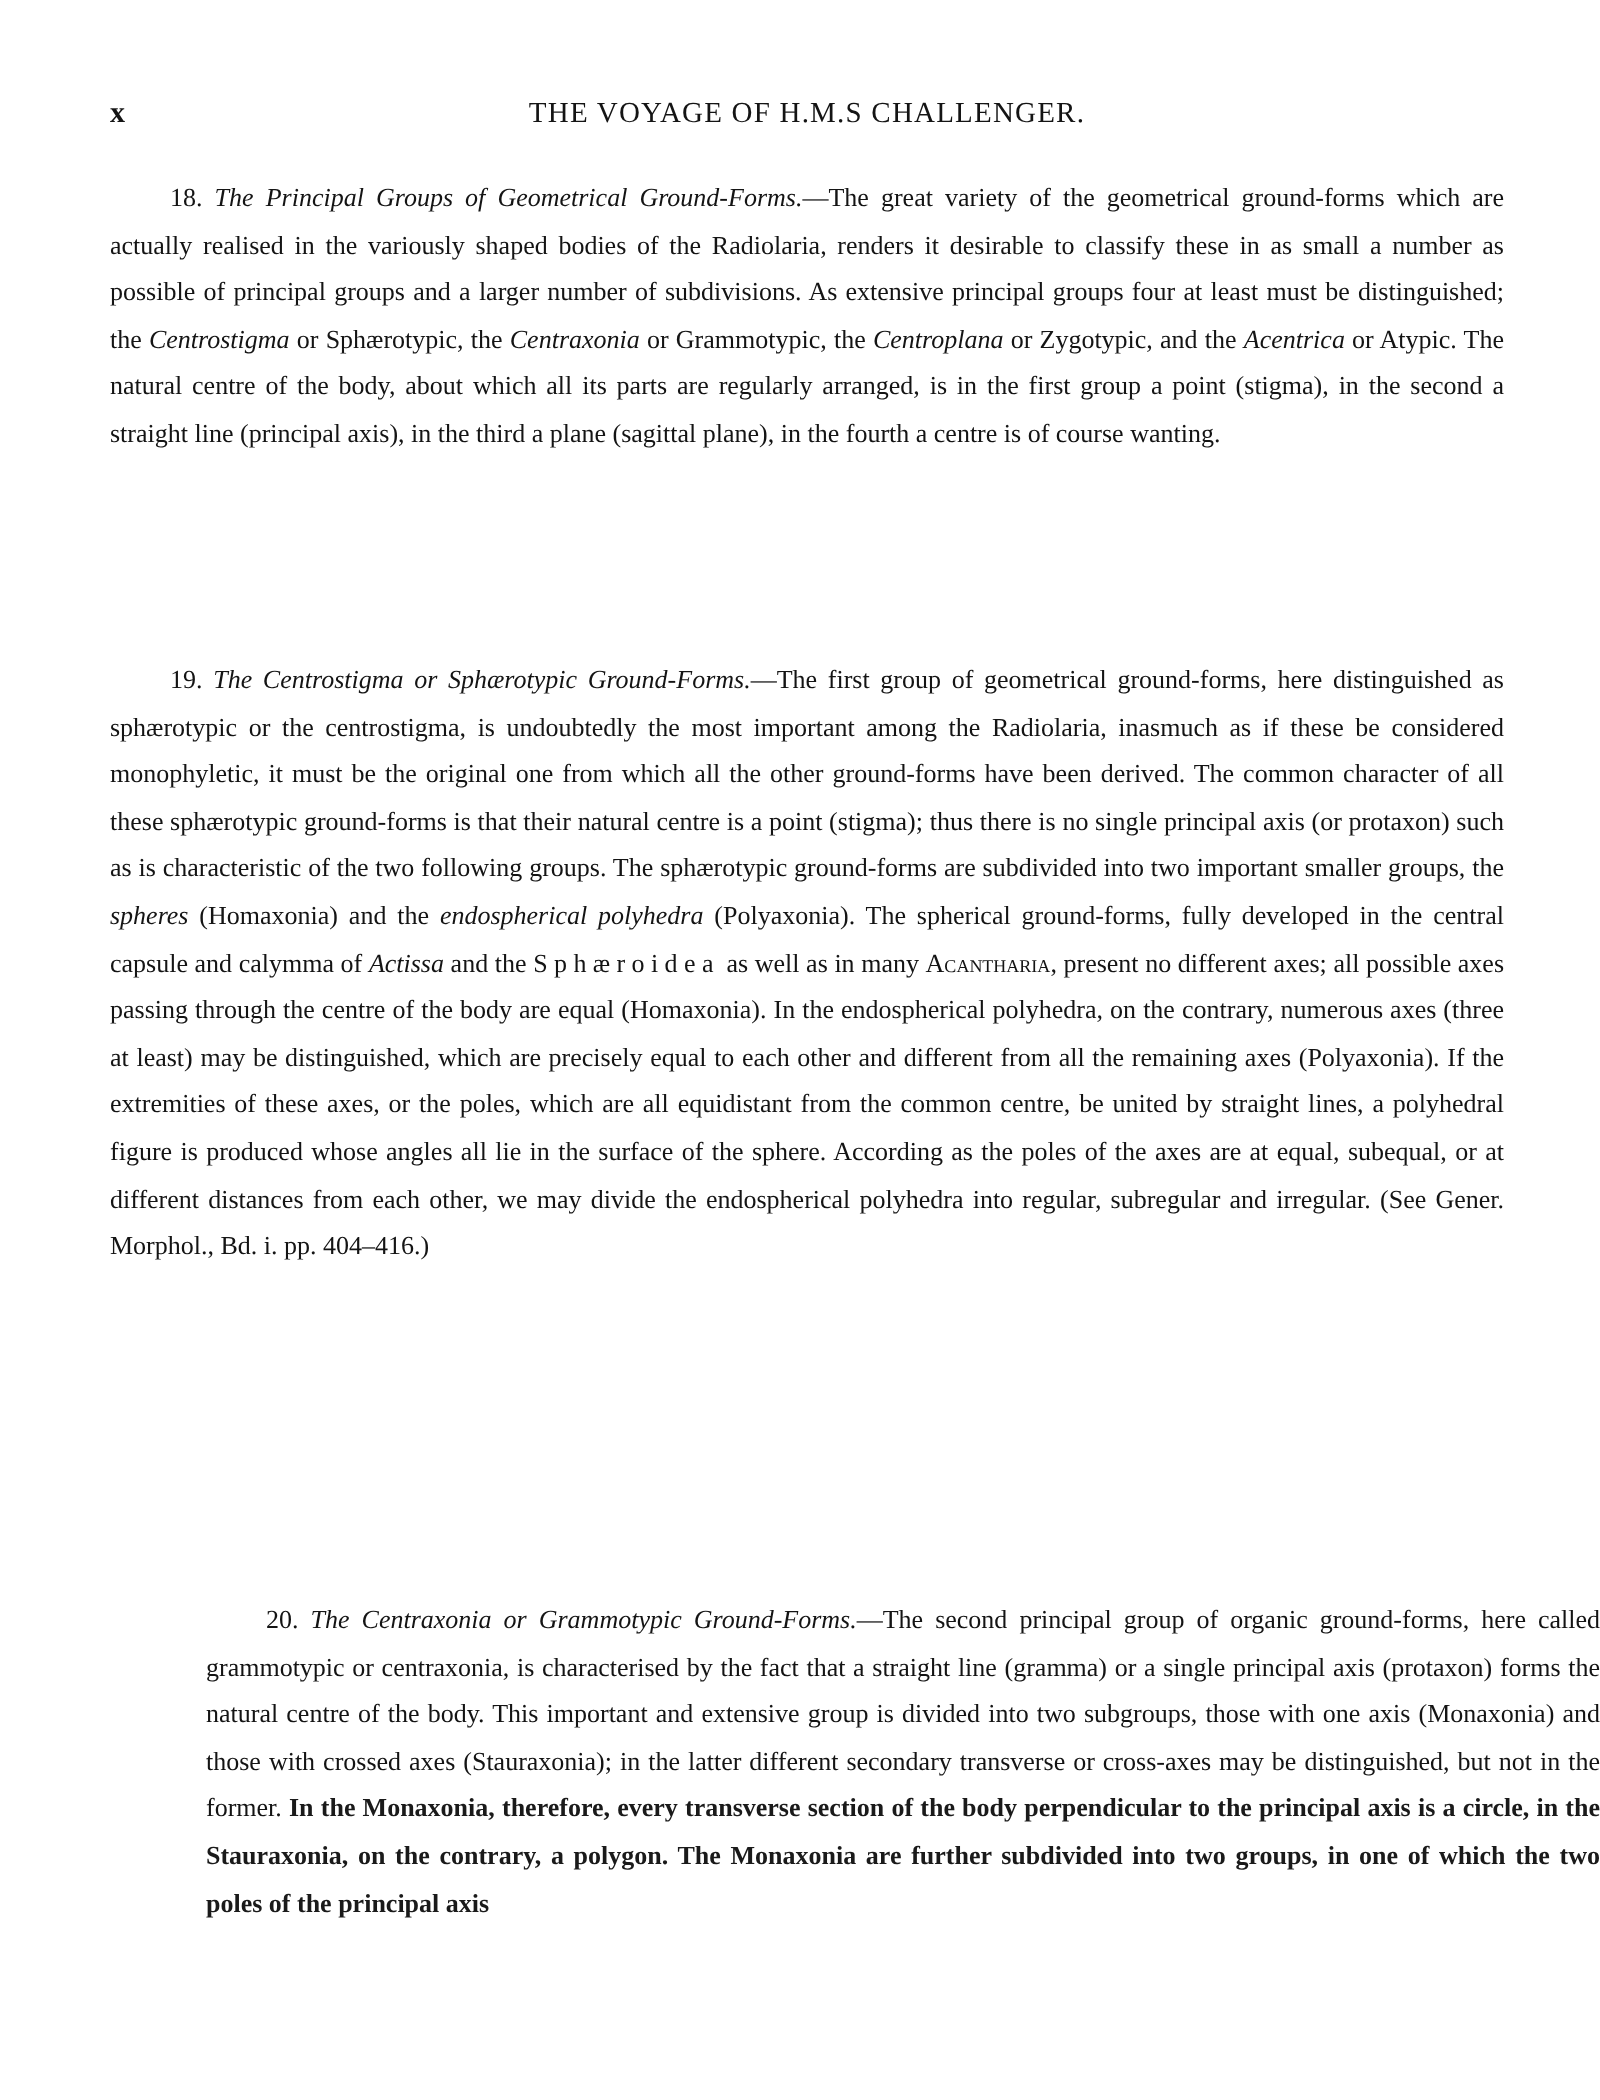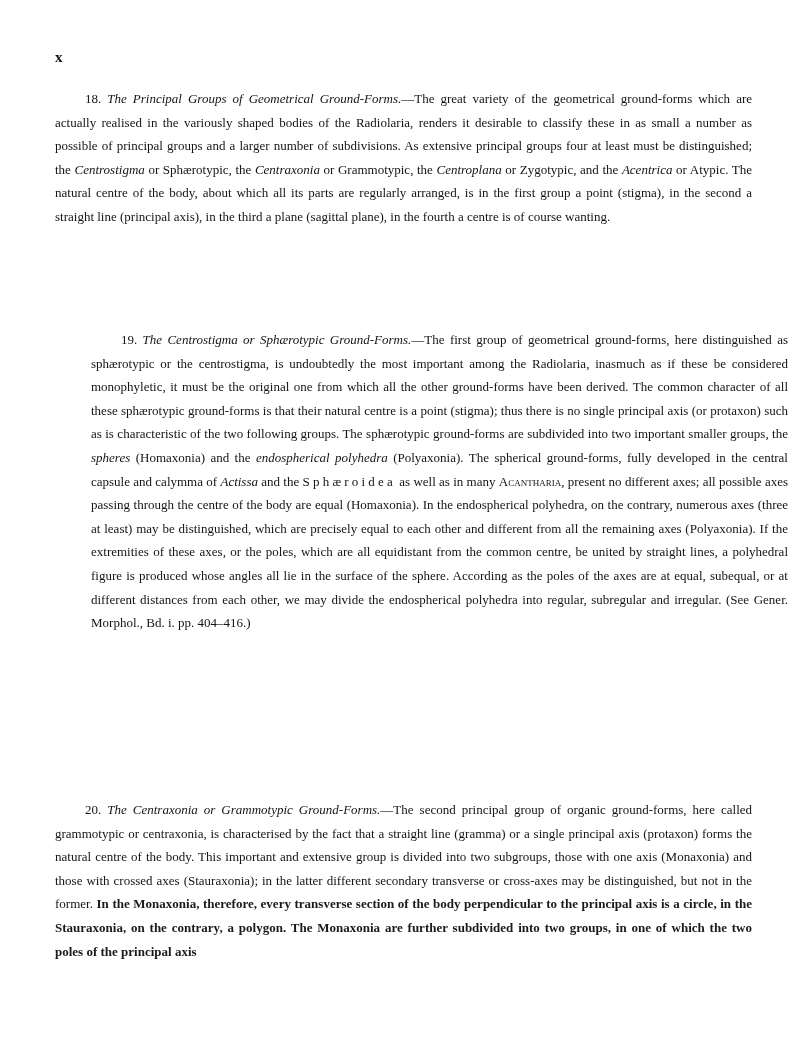--- a/index.html
+++ b/index.html
@@ -8,28 +8,29 @@
   .running-head { position: absolute; top: 49px; left: 55px; width: 697px; height: 22px; }
   .folio { position: absolute; left: 0; top: 0; font-weight: bold; font-size: 15px; }
   .title { position: absolute; left: 0; right: 0; text-align: center; font-size: 14.5px;
            letter-spacing: 0.6px; font-weight: normal; }
   .para { position: absolute; left: 55px; width: 697px; font-size: 13px; line-height: 23.6px;
           text-align: justify; text-indent: 30px; margin: 0; }
   .para i { font-style: italic; }
   .spaced { letter-spacing: 3.2px; }
   .smallcaps { font-variant: small-caps; }
   #p18 { top: 87px; }
-  #p19 { top: 328px; margin-left: 36px; }
-  #p20 { top: 798px; }
+  #p19 { top: 328px; }
+  #p20 { top: 798px; margin-left: 48px; }
   .dark { font-weight: bold; color: #1a1a1a; }
 </style>
 </head>
 <body>
 
 <div class="running-head">
   <span class="folio">x</span>
+  <span class="title">THE VOYAGE OF H.M.S CHALLENGER.</span>
 </div>
 
 <p class="para" id="p18"><span>18.</span> <i>The Principal Groups of Geometrical Ground-Forms.</i><span>—</span><span>The great variety of the geometrical ground-forms which are actually realised in the variously shaped bodies of the Radiolaria, renders it desirable to classify these in as small a number as possible of principal groups and a larger number of subdivisions.  As extensive principal groups four at least must be distinguished; the </span><i>Centrostigma</i><span> or Sphærotypic, the </span><i>Centraxonia</i><span> or Grammotypic, the </span><i>Centroplana</i><span> or Zygotypic, and the </span><i>Acentrica</i><span> or Atypic.  The natural centre of the body, about which all its parts are regularly arranged, is in the first group a point (stigma), in the second a straight line (principal axis), in the third a plane (sagittal plane), in the fourth a centre is of course wanting.</span></p>
 
 <p class="para" id="p19"><span>19.</span> <i>The Centrostigma or Sphærotypic Ground-Forms.</i><span>—</span><span>The first group of geometrical ground-forms, here distinguished as sphærotypic or the centrostigma, is undoubtedly the most important among the Radiolaria, inasmuch as if these be considered monophyletic, it must be the original one from which all the other ground-forms have been derived.  The common character of all these sphærotypic ground-forms is that their natural centre is a point (stigma); thus there is no single principal axis (or protaxon) such as is characteristic of the two following groups.  The sphærotypic ground-forms are subdivided into two important smaller groups, the </span><i>spheres</i><span> (Homaxonia) and the </span><i>endospherical polyhedra</i><span> (Polyaxonia).  The spherical ground-forms, fully developed in the central capsule and calymma of </span><i>Actissa</i><span> and the </span><span class="spaced">Sphæroidea</span><span> as well as in many </span><span class="smallcaps">Acantharia</span><span>, present no different axes; all possible axes passing through the centre of the body are equal (Homaxonia).  In the endospherical polyhedra, on the contrary, numerous axes (three at least) may be distinguished, which are precisely equal to each other and different from all the remaining axes (Polyaxonia).  If the extremities of these axes, or the poles, which are all equidistant from the common centre, be united by straight lines, a polyhedral figure is produced whose angles all lie in the surface of the sphere.  According as the poles of the axes are at equal, subequal, or at different distances from each other, we may divide the endospherical polyhedra into regular, subregular and irregular.  (See Gener. Morphol., Bd. i. pp. 404–416.)</span></p>
 
 <p class="para" id="p20"><span>20.</span> <i>The Centraxonia or Grammotypic Ground-Forms.</i><span>—</span><span>The second principal group of organic ground-forms, here called grammotypic or centraxonia, is characterised by the fact that a straight line (gramma) or a single principal axis (protaxon) forms the natural centre of the body.  This important and extensive group is divided into two subgroups, those with one axis (Monaxonia) and those with crossed axes (Stauraxonia); in the latter different secondary transverse or cross-axes may be distinguished, but not in the former. </span><span class="dark">In the Monaxonia, therefore, every transverse section of the body perpendicular to the principal axis is a circle, in the Stauraxonia, on the contrary, a polygon.  The Monaxonia are further subdivided into two groups, in one of which the two poles of the principal axis</span></p>
 
 </body></html>

